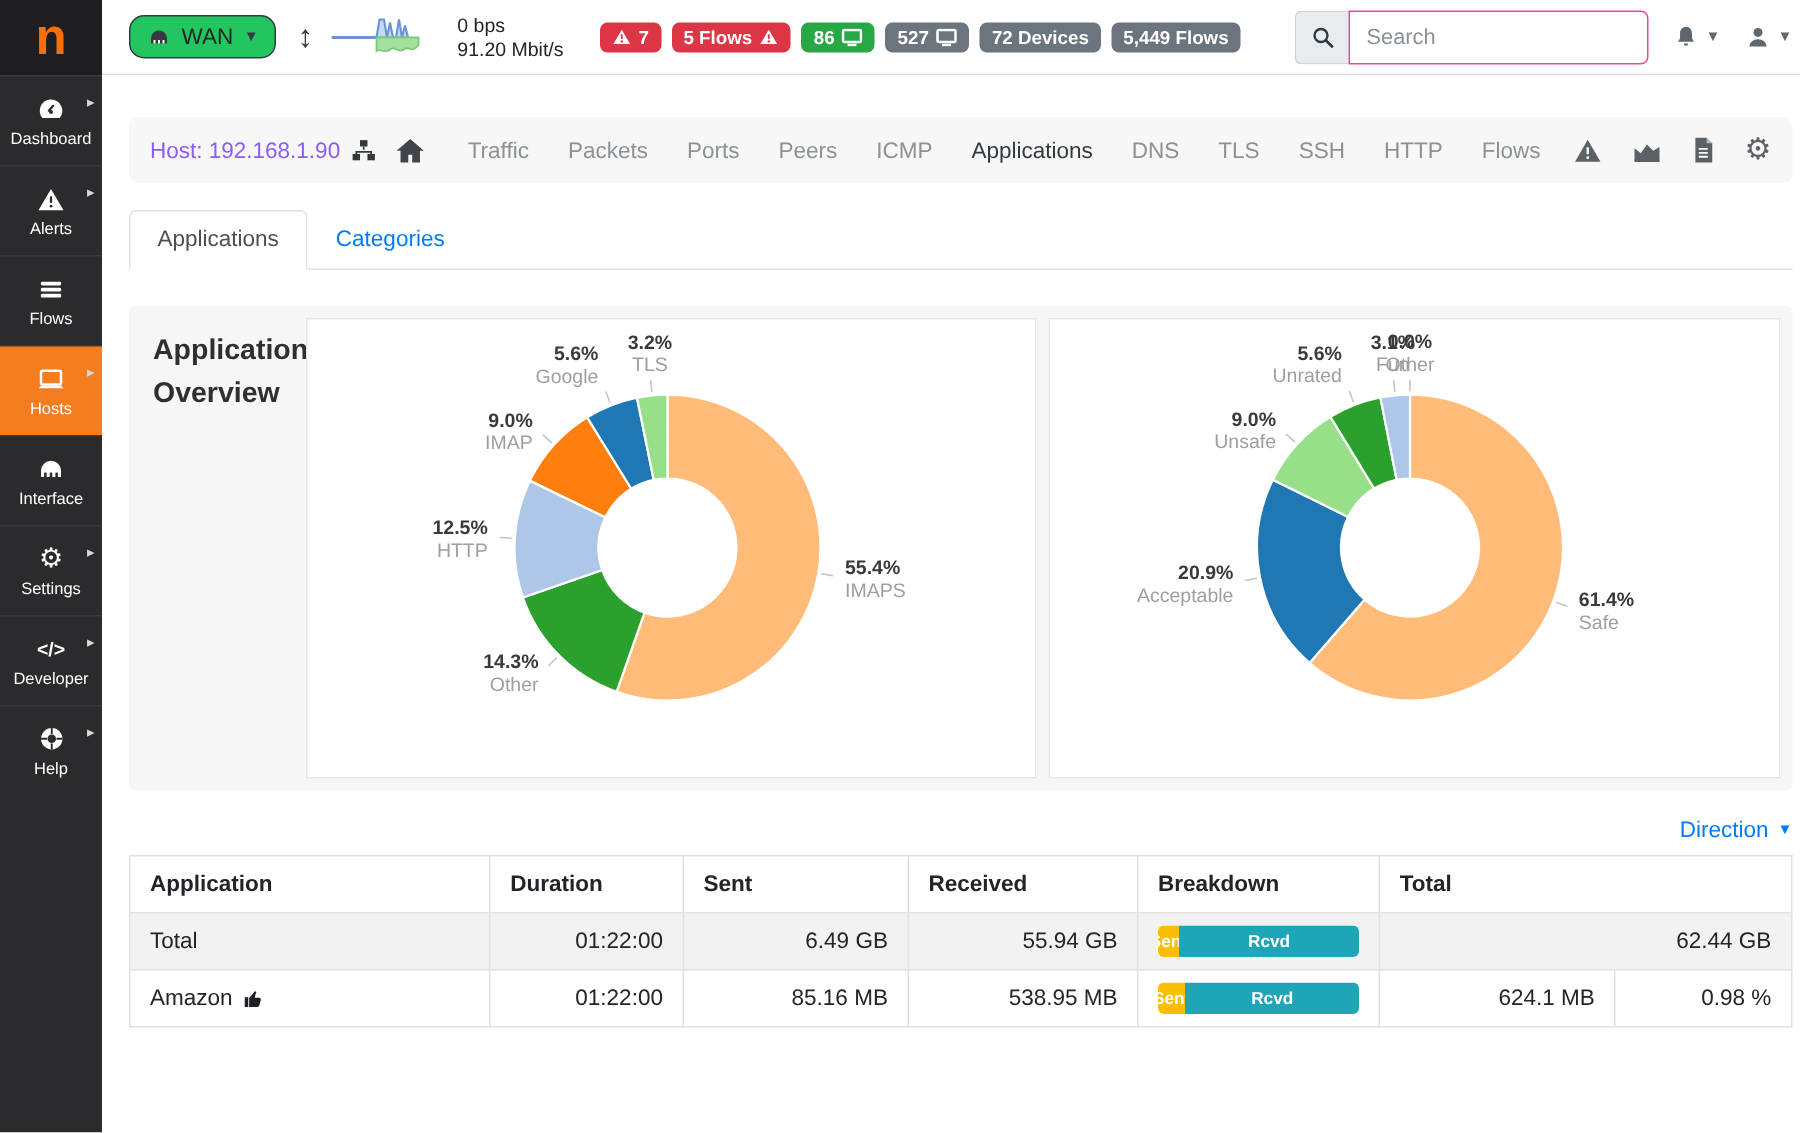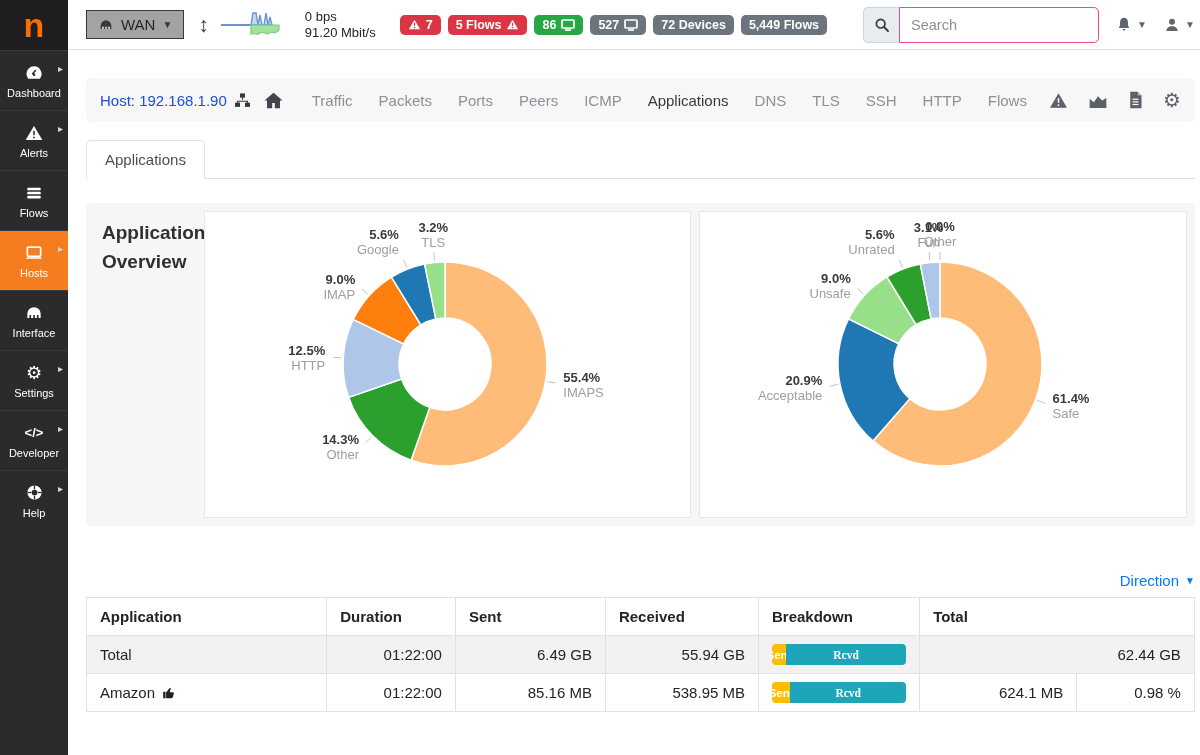--- a/index.html
+++ b/index.html
@@ -18,22 +18,22 @@
   .side-item .caret { position:absolute; right:5px; top:12px; font-size:10px; color:#d8d8d8; }
   .side-item.active { background:#f57d1f; }
   .side-icon { height:20px; display:flex; align-items:center; justify-content:center; font-size:18px; color:#fff; }
 
   
   .right-col { flex:1; display:flex; flex-direction:column; }
 
   
   .topbar { height:50px; background:#fff; border-bottom:1px solid #dde1e4; display:flex;
     align-items:center; padding:0 18px; gap:10px; }
-  .wan-btn { display:flex; align-items:center; gap:7px; border:1px solid #343a40; border-radius:0;
-    padding:5px 11px; font-size:15px; color:#212529; background:#a3a3a3; cursor:pointer; }
+  .wan-btn { display:flex; align-items:center; gap:7px; border:1px solid #343a40; border-radius:10px;
+    padding:5px 11px; font-size:15px; color:#212529; background:#22c55e; cursor:pointer; }
   .wan-btn .sel-caret { font-size:10px; color:#343a40; }
   .updown { font-size:21px; font-weight:bold; color:#343a40; margin-left:4px; }
   .spark { margin-left:2px; }
   .thr { font-size:13px; line-height:16px; color:#212529; }
   .badges { display:flex; gap:7px; margin-left:14px; align-items:center; }
   .badge { display:inline-flex; align-items:center; gap:5px; border-radius:5px; padding:3px 8px;
     color:#fff; font-size:12.5px; font-weight:bold; cursor:pointer; white-space:nowrap; }
   .badge.red { background:var(--danger,#dc3545); }
   .badge.green { background:var(--success,#28a745); }
   .badge.gray { background:var(--secondary,#6c757d); }
@@ -44,56 +44,56 @@
   .search-input { width:200px; height:36px; border:1px solid #ec4899; border-radius:0 5px 5px 0;
     padding:0 11px; font-size:14.5px; color:#495057; outline:none; }
   .search-input::placeholder { color:#8a9097; }
   .icon-drop { display:flex; align-items:center; gap:4px; cursor:pointer; }
   .icon-drop .dcaret { font-size:10px; color:#666; }
 
   
   .content { flex:1; padding:0 18px; }
   .host-bar { margin-top:28px; height:44px; background:#f7f7f8; border-radius:6px; display:flex;
     align-items:center; padding:0 14px; gap:12px; }
-  .host-title { font-size:15px; color:#1d4ed8; display:flex; align-items:center; gap:7px; white-space:nowrap; }
+  .host-title { font-size:15px; color:#8b5cf6; display:flex; align-items:center; gap:7px; white-space:nowrap; }
   .host-nav { display:flex; align-items:center; gap:26px; margin-left:16px; }
   .host-nav a { font-size:15px; color:#8c9196; text-decoration:none; cursor:pointer; }
   .host-nav a.active { color:#343a40; }
   .host-icons { display:flex; align-items:center; gap:20px; margin-left:10px; }
 
   
   .tabs { margin-top:18px; display:flex; border-bottom:1px solid #dee2e6; }
   .tab { padding:10px 18px; font-size:15px; border-radius:5px 5px 0 0; cursor:pointer; }
   .tab.active { background:#fff; border:1px solid #dee2e6; border-bottom:1px solid #fff;
     margin-bottom:-1px; color:#495057; }
   .tab.link { color:var(--link,#007bff); border:1px solid transparent; }
 
   
   .charts-wrap { margin-top:24px; background:#f6f6f7; border-radius:4px; padding:8px; display:flex; gap:8px; height:323px; }
   .charts-label { width:102px; flex:0 0 102px; padding:8px 4px 0 8px; font-size:19px; font-weight:bold; color:#2f2f2f; line-height:1.5; }
   .chart-panel { flex:1; background:#fff; border:1px solid #e7e7e9; position:relative; }
   .chart-panel svg { display:block; }
 
   
   .direction-row { margin-top:18px; display:flex; justify-content:flex-end; }
-  .direction { color:var(--link,#007bff); font-size:15px; cursor:pointer; display:flex; align-items:center; gap:6px;margin-top:28px; }
+  .direction { color:var(--link,#007bff); font-size:15px; cursor:pointer; display:flex; align-items:center; gap:6px; }
   .direction .dcaret { font-size:10px; }
 
   
   table.apps { margin-top:8px; width:100%; border-collapse:collapse; table-layout:fixed; font-size:15px; }
   table.apps th, table.apps td { border:1px solid #dee2e6; padding:8px 13px; height:38px; }
   table.apps th { text-align:left; font-weight:bold; color:#212529; background:#fff; }
   table.apps tbody tr:nth-child(odd) { background:#f2f2f3; }
   td.num, th.num { text-align:right; }
   .app-name { display:flex; align-items:center; gap:7px; }
   .bd-bar { display:flex; width:100%; height:21px; border-radius:4px; overflow:hidden; }
   .bd-sent { background:var(--sent,#fcbe01); color:#fff; font-size:11.5px; font-weight:bold;
     display:flex; align-items:center; justify-content:center; overflow:hidden; white-space:nowrap; }
   .bd-rcvd { background:var(--rcvd,#1fa5b8); color:#fff; font-size:11.5px; font-weight:bold;
-    display:flex; align-items:center; justify-content:center; overflow:hidden; white-space:nowrap; flex:1;font-family:Liberation Serif, serif; }
+    display:flex; align-items:center; justify-content:center; overflow:hidden; white-space:nowrap; flex:1; }
 
   .donut-pct { font-size:13px; font-weight:bold; fill:#3a3a3a; }
   .donut-name { font-size:13px; fill:#9e9e9e; }
 </style>
 </head>
 <body>
 
 <div class="app">
 
   <nav class="sidebar">
@@ -325,20 +325,21 @@
                 <line x1="6" y1="14.5" x2="14" y2="14.5"></line>
                 <line x1="6" y1="18" x2="14" y2="18"></line>
               </g>
             </svg>
           <span style="font-size:20px;color:#5b6167;line-height:1;">⚙</span>
         </div>
       </div>
 
       <div class="tabs">
         <div class="tab active">Applications</div>
+        <div class="tab link">Categories</div>
       </div>
 
       <div class="charts-wrap">
         <div class="charts-label">Applications Overview</div>
         <div class="chart-panel">
           <svg id="donut-0" width="478" height="305" viewBox="0 0 478 305">
               <path d="M240,50 A102,102 0 1 1 206.0524064586554,248.1850346610722 L224.69030095194262,195.37756465107176 A46,46 0 1 0 240,106 Z" fill="#ffbb78" stroke="#fff" stroke-width="1.5"></path>
               <line x1="342.5070378954958" y1="169.5586782501243" x2="350.39219465668776" y2="170.90934580782618" stroke="#c2c2c2" stroke-width="1"></line>
               <text x="358.32041763243274" y="169.75351303138984" text-anchor="start" class="donut-pct">55.4%</text>
               <text x="358.32041763243274" y="184.75351303138984" text-anchor="start" class="donut-name">IMAPS</text>

